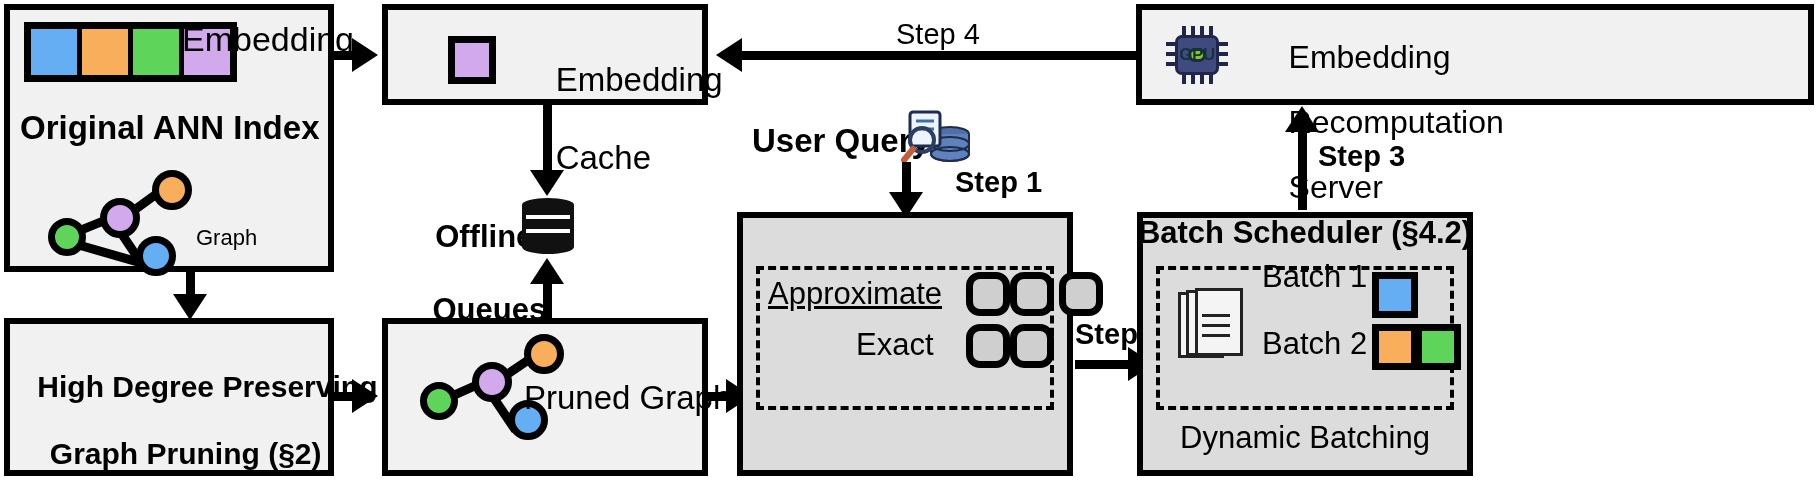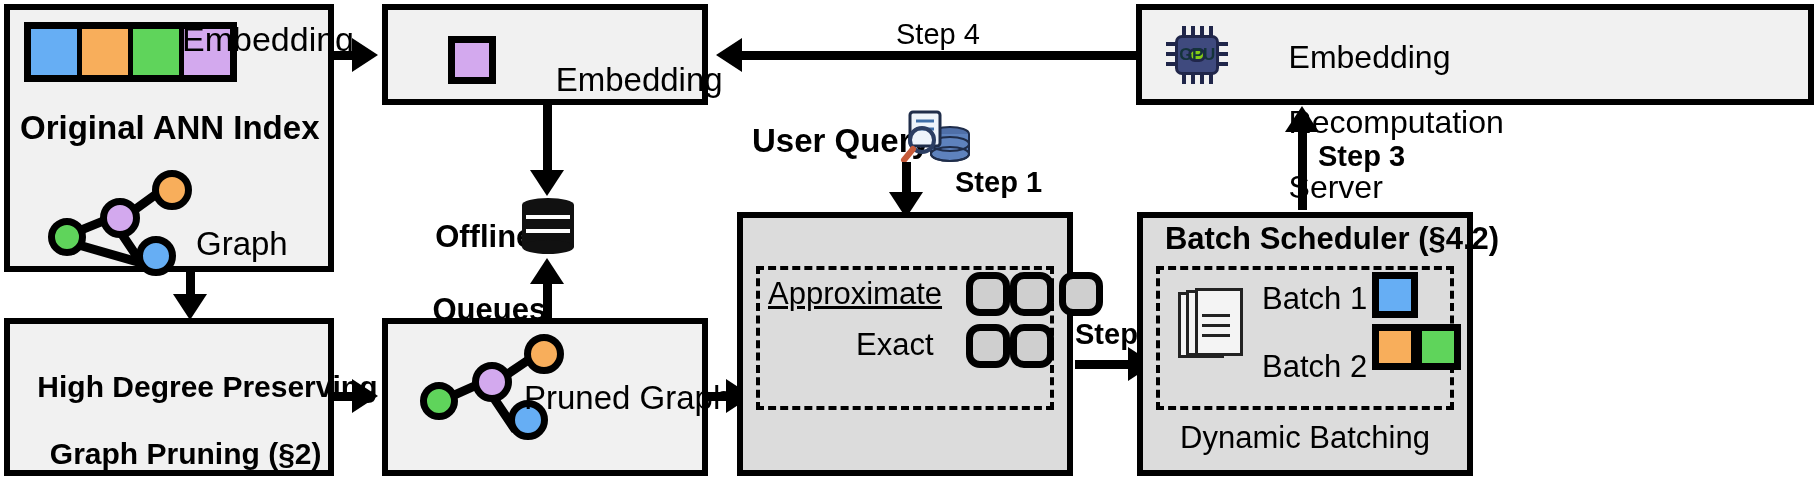--- a/index.html
+++ b/index.html
@@ -79,40 +79,41 @@
     <div class="gedge" style="left:30px;top:62px;width:62px;transform:rotate(-22deg);"></div>
     <div class="gedge" style="left:80px;top:48px;width:56px;transform:rotate(-36deg);"></div>
     <div class="gedge" style="left:30px;top:70px;width:74px;transform:rotate(16deg);"></div>
     <div class="gedge" style="left:78px;top:56px;width:44px;transform:rotate(56deg);"></div>
     <div class="gnode" style="left:8px;top:50px;width:38px;height:38px;background:#5FD45B;"></div>
     <div class="gnode" style="left:60px;top:30px;width:40px;height:40px;background:#D3A9EE;"></div>
     <div class="gnode" style="left:112px;top:2px;width:40px;height:40px;background:#F8AE5B;"></div>
     <div class="gnode" style="left:96px;top:68px;width:40px;height:40px;background:#66AEF4;"></div>
   </div>
 
-  <div class="lbl" style="left:196px;top:226px;font-size:33px;">Graph</div>
+  <div class="lbl" style="left:196px;top:226px;font-size:22px;">Graph</div>
 
   <div class="box" style="left:4px;top:318px;width:330px;height:158px;">
   </div>
   <div class="lbl ctr" style="left:4px;top:336px;width:330px;font-size:30px;font-weight:700;">
     <span>High Degree Preserving</span><br>
     <span>Graph Pruning (§2)</span>
   </div>
 
   <div class="line" style="left:186px;top:272px;width:9px;height:24px;"></div>
   <div class="ahead ah-down" style="left:173px;top:294px;"></div>
 
   <div class="line" style="left:334px;top:51px;width:22px;height:9px;"></div>
   <div class="ahead ah-right" style="left:352px;top:38px;"></div>
 
   <div class="box" style="left:382px;top:4px;width:326px;height:101px;">
   </div>
   <div class="sq" style="left:448px;top:36px;width:48px;height:48px;background:#D3A9EE;"></div>
   <div class="lbl" style="left:519px;top:22px;font-size:33px;line-height:1.18;">
     <span>Embedding</span><br>
+    <span>Cache</span>
   </div>
 
   <div class="lbl ctr" style="left:398px;top:182px;width:138px;font-size:31px;font-weight:700;line-height:1.18;">
     <span>Offline</span><br>
     <span>Queues</span>
   </div>
 
   <div class="db" style="left:522px;top:198px;width:52px;height:56px;">
     <div class="disc" style="top:0;"></div>
     <div class="body" style="top:7px;height:42px;"></div>
@@ -180,37 +181,37 @@
   <div class="slot" style="left:966px;top:324px;width:44px;height:44px;"></div>
   <div class="slot" style="left:1010px;top:324px;width:44px;height:44px;"></div>
 
 
   <div class="line" style="left:1075px;top:360px;width:62px;height:9px;"></div>
   <div class="ahead ah-right" style="left:1128px;top:347px;"></div>
   <div class="lbl" style="left:1075px;top:318px;font-size:29px;font-weight:700;">Step 2</div>
 
   <div class="box gray" style="left:1137px;top:212px;width:336px;height:264px;">
   </div>
-  <div class="lbl ctr" style="left:1137px;top:222px;width:336px;font-size:31px;font-weight:700;padding-left:27px;">Batch Scheduler (§4.2)</div>
+  <div class="lbl ctr" style="left:1137px;top:216px;width:336px;font-size:31px;font-weight:700;">Batch Scheduler (§4.2)</div>
 
   <div class="dashed" style="left:1156px;top:266px;width:298px;height:144px;"></div>
 
   <div class="docs" style="left:1178px;top:288px;width:64px;height:76px;">
     <div class="pg" style="left:0;top:4px;width:40px;height:60px;"></div>
     <div class="pg" style="left:8px;top:2px;width:40px;height:60px;"></div>
     <div class="pg" style="left:17px;top:0;width:42px;height:62px;"></div>
     <div class="ln" style="left:24px;top:26px;width:28px;"></div>
     <div class="ln" style="left:24px;top:36px;width:28px;"></div>
     <div class="ln" style="left:24px;top:46px;width:28px;"></div>
   </div>
 
-  <div class="lbl" style="left:1262px;top:282px;font-size:31px;">Batch 1</div>
+  <div class="lbl" style="left:1262px;top:260px;font-size:31px;">Batch 1</div>
   <div class="sq" style="left:1372px;top:272px;width:46px;height:46px;background:#66AEF4;"></div>
 
-  <div class="lbl" style="left:1262px;top:327px;font-size:31px;margin-top:23px;">Batch 2</div>
+  <div class="lbl" style="left:1262px;top:327px;font-size:31px;">Batch 2</div>
   <div class="sq" style="left:1372px;top:324px;width:46px;height:46px;background:#F8AE5B;"></div>
   <div class="sq" style="left:1415px;top:324px;width:46px;height:46px;background:#5FD45B;"></div>
 
   <div class="lbl ctr" style="left:1137px;top:421px;width:336px;font-size:31px;">Dynamic Batching</div>
 
   <div class="line" style="left:1298px;top:130px;width:9px;height:80px;"></div>
   <div class="ahead ah-up" style="left:1285px;top:106px;"></div>
   <div class="lbl" style="left:1318px;top:140px;font-size:29px;font-weight:700;">Step 3</div>
 
   <div class="box" style="left:1136px;top:4px;width:678px;height:101px;">

